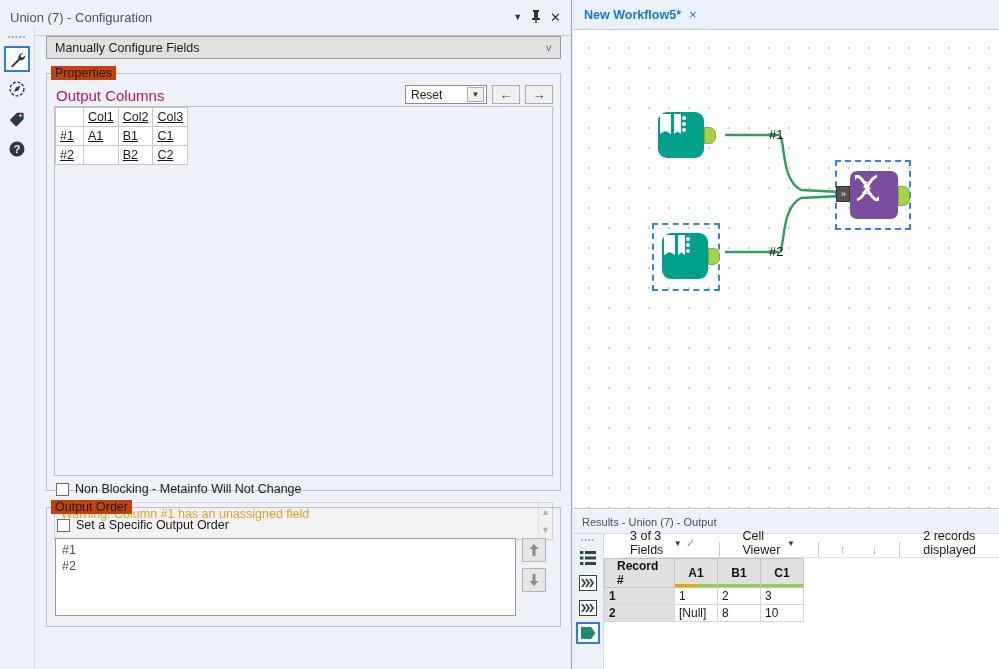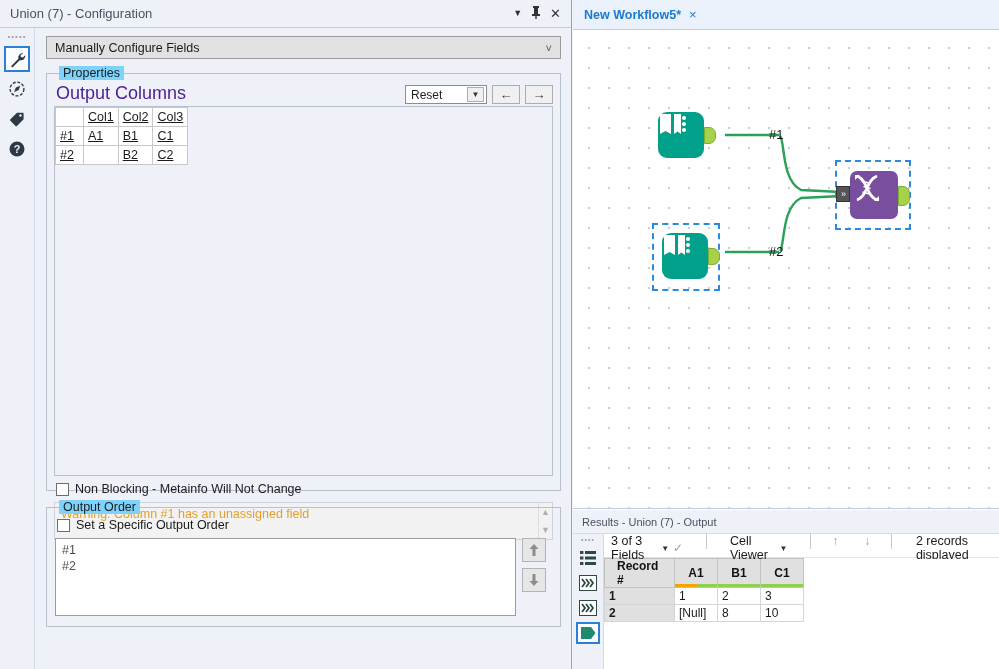--- a/index.html
+++ b/index.html
@@ -16,21 +16,21 @@
   .app { position: relative; width: 999px; height: 669px; }
 
   
   .config-panel {
     position: absolute; left: 0; top: 0;
     width: 572px; height: 669px;
     background: #eef1f8;
     border-right: 1px solid #9aa3b5;
   }
   .cfg-titlebar {
-    height: 28px; width: 100%;
+    height: 36px; width: 100%;
     background: #eef1f8;
     border-bottom: 1px solid #c3cad8;
     display: flex; align-items: center;
     padding: 0 6px 0 10px;
     justify-content: space-between;
   }
   .cfg-title { font-size: 13px; color: #4a5160; flex: 1; }
   .tb-icons { display: flex; align-items: center; gap: 9px; padding-right: 4px; }
   .tb-ico { color: #333; font-size: 12px; line-height: 1; cursor: pointer; }
   .tb-caret { font-size: 9px; }
@@ -76,28 +76,28 @@
 
   
   .group {
     position: relative;
     border: 1px solid #b9c0cd;
     margin-top: 14px;
     padding: 10px 8px 8px 8px;
     background: transparent;
   }
   .group > .legend {
-    position: absolute; top: -8px; left: 12px;
-    background: #7dd3fc; padding: 0 4px;
+    position: absolute; top: -8px; left: 4px;
+    background: #c2410c; padding: 0 4px;
     font-size: 12.5px; color: #1c1c1c;
   }
   .props-group { height: 418px; padding: 8px 7px 6px 7px; }
 
   .props-head { display: flex; align-items: flex-end; justify-content: space-between; height: 22px; }
-  .oc-label { font-size: 18px; color: #4c1d95; padding-left: 2px; margin-top: 18px;}
+  .oc-label { font-size: 15px; color: #be185d; padding-left: 2px; margin-top: 18px;}
   .props-tools { display: flex; align-items: center; gap: 5px; }
   .reset-combo {
     width: 82px; height: 19px; background: #fff;
     border: 1px solid #8d8d8d;
     display: flex; align-items: center; padding-left: 5px;
     font-size: 12px; position: relative; cursor: pointer;
   }
   .reset-combo .dd {
     position: absolute; right: 2px; top: 1px;
     width: 17px; height: 15px; background: #f0f0f0;
@@ -248,23 +248,24 @@
     padding-top: 2px;
   }
   .res-rail .grip { color: #9aa1ae; font-size: 7px; letter-spacing: 1px; line-height: 8px; }
   .res-btn {
     width: 24px; height: 22px; margin-top: 3px;
     display: flex; align-items: center; justify-content: center; cursor: pointer;
   }
   .res-btn.sel { border: 2px solid #2b7fd4; background: #fff; }
   .res-right { flex: 1; background: #fff; }
   .res-toolbar {
-    height: 24px; display: flex; align-items: flex-start;
+    height: 24px; display: flex; align-items: flex-end;
     gap: 16px; background: #fff; font-size: 12.5px; color: #1a1a1a;
     border-bottom: 1px solid #e2e2e2;
+    margin-left: 19px;
   }
   .rt-item { display: flex; align-items: center; gap: 4px; padding: 0 7px; cursor: pointer; }
   .rt-sep { width: 1px; height: 15px; background: #c8c8c8; }
   .rt-caret { font-size: 8px; color: #333; }
   .rt-check { color: #9aa0a6; font-size: 12px; }
   .rt-arrow { color: #9aa0a6; font-size: 12px; padding: 0 5px; cursor: pointer; }
   .rt-status { padding-left: 8px; color: #1a1a1a; }
 
   table.res-grid { border-collapse: collapse; table-layout: fixed; width: 100%; }
   table.res-grid th {

